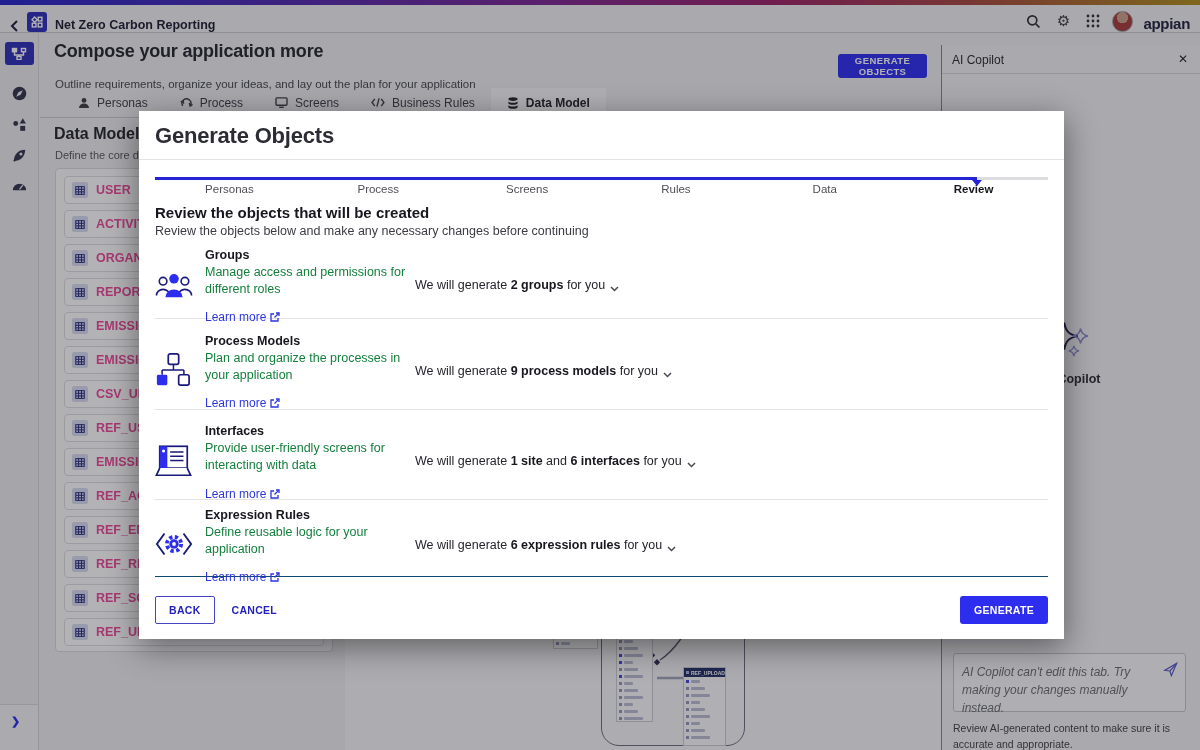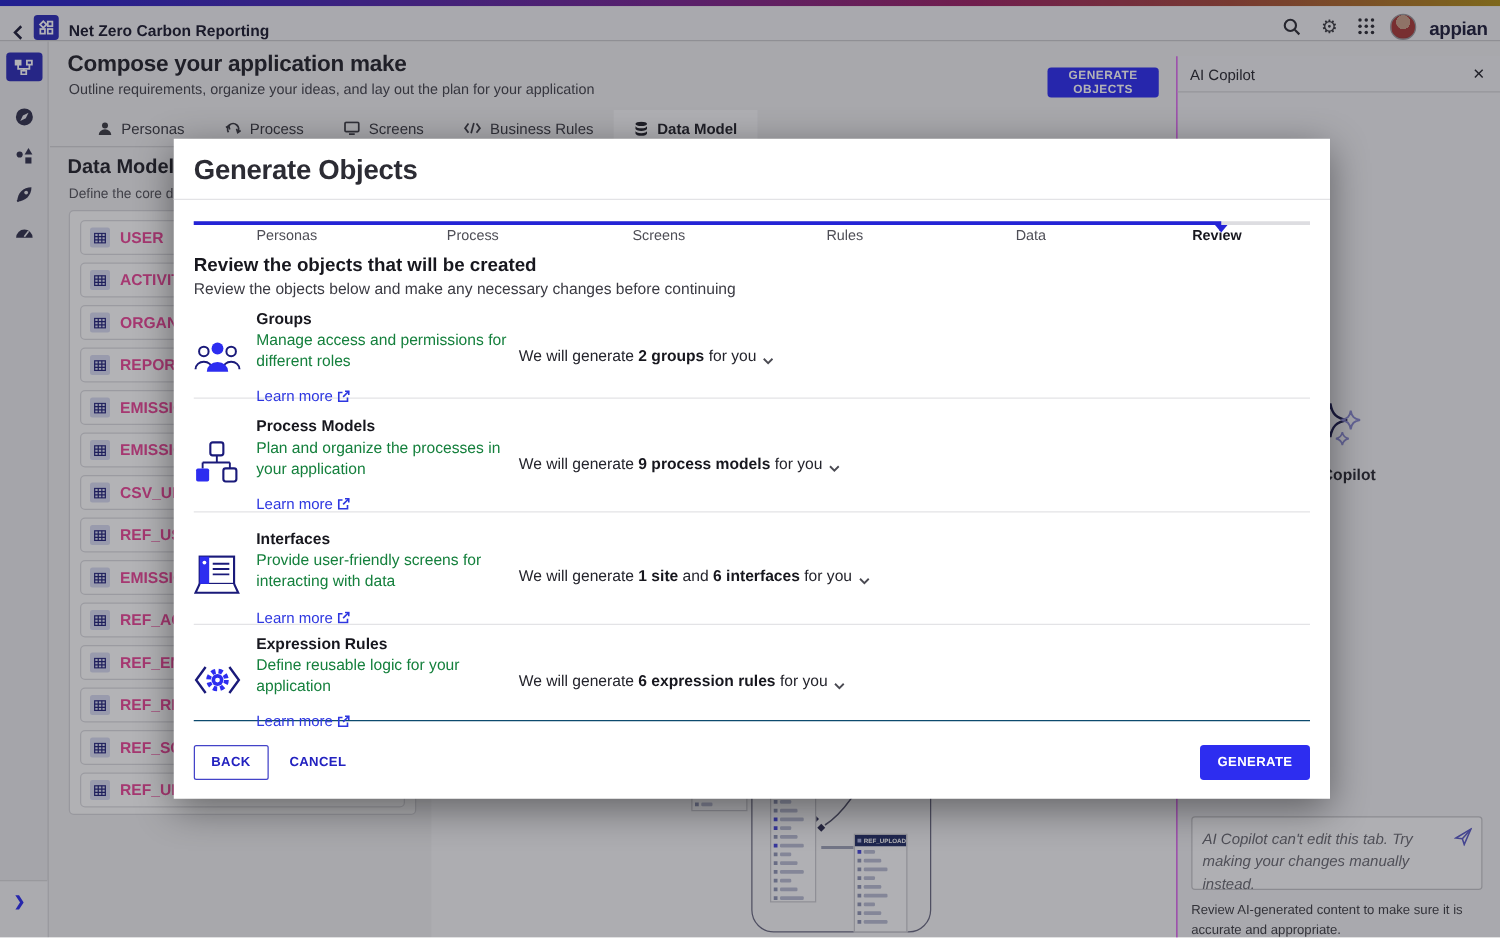--- a/index.html
+++ b/index.html
@@ -24,21 +24,21 @@
   .left-rail { position:absolute; top:33px; left:0; width:39px; height:717px; background:#ebebed;
     border-right:1px solid #d4d4d8; display:flex; flex-direction:column; align-items:center; padding-top:9px; z-index:5; }
   .rail-sel { width:29px; height:23px; background:#2d2db8; border-radius:3px; display:flex; align-items:center; justify-content:center; margin-bottom:13px; }
   .rail-ic { margin:7px 0; color:#33334e; display:flex; }
   .rail-bottom { position:absolute; bottom:0; left:0; width:38px; height:46px; background:#f3f3f5; border-top:1px solid #d8d8da; }
   .rail-expand { position:absolute; left:11px; top:10px; color:#2d2df0; font-size:11px; font-weight:bold; cursor:pointer; }
 
   
   .main-header { position:absolute; left:40px; top:33px; width:901px; height:85px; background:#efeff1; border-bottom:1px solid #c9c9cd; z-index:5; }
   .page-title { position:absolute; left:14px; top:8px; font-size:18px; font-weight:bold; color:#24242c; letter-spacing:-0.2px; }
-  .page-subtitle { position:absolute; left:15px; top:33px; font-size:11.5px; color:#45454d; }
+  .page-subtitle { position:absolute; left:15px; top:45px; font-size:11.5px; color:#45454d; }
   .go-btn { position:absolute; left:798px; top:21px; width:89px; height:24px; background:#2d2df0; color:#fff;
     font-size:9.5px; font-weight:bold; letter-spacing:0.4px; border:none; border-radius:3px; cursor:pointer; font-family:inherit; }
   .tabs { position:absolute; left:22px; bottom:0; height:29px; display:flex; }
   .tab { display:flex; align-items:center; gap:7px; padding:0 16px; font-size:12px; color:#3c3c44; cursor:pointer; }
   .tab.active { background:#fafafb; font-weight:bold; color:#23232b; }
   .tab-ic { display:flex; color:#3c3c44; }
 
   
   .dm-panel { position:absolute; left:40px; top:118px; width:305px; height:632px; background:#efeff1; z-index:5; }
   .dm-title { position:absolute; left:14px; top:7px; font-size:16px; font-weight:bold; color:#24242c; }
@@ -188,21 +188,21 @@
         <path d="M2,13 a7,7 0 1 1 14,0 Z" fill="#33334e"></path>
         <line x1="9" y1="12" x2="12.5" y2="7.5" stroke="#ebebed" stroke-width="1.4"></line>
       </svg>
   </span>
   <div class="rail-bottom">
     <span class="rail-expand">❯</span>
   </div>
 </div>
 
 <div class="main-header">
-  <div class="page-title">Compose your application make</div>
+  <div class="page-title">Compose your application more</div>
   <div class="page-subtitle">Outline requirements, organize your ideas, and lay out the plan for your application</div>
   <button class="go-btn">GENERATE OBJECTS</button>
   <div class="tabs">
     <div class="tab">
       <span class="tab-ic">
           <svg width="12" height="12" viewBox="0 0 12 12" fill="#3c3c44">
             <circle cx="6" cy="3.4" r="2.4"></circle>
             <path d="M1,11 a5,4.6 0 0 1 10,0 Z"></path>
           </svg>
         </span>

